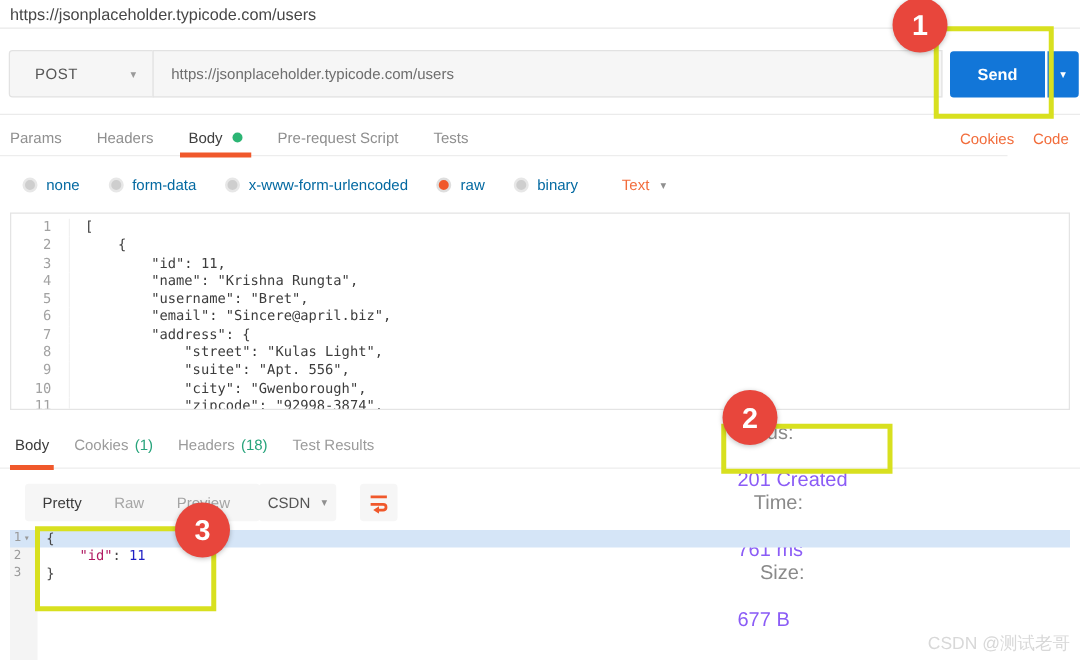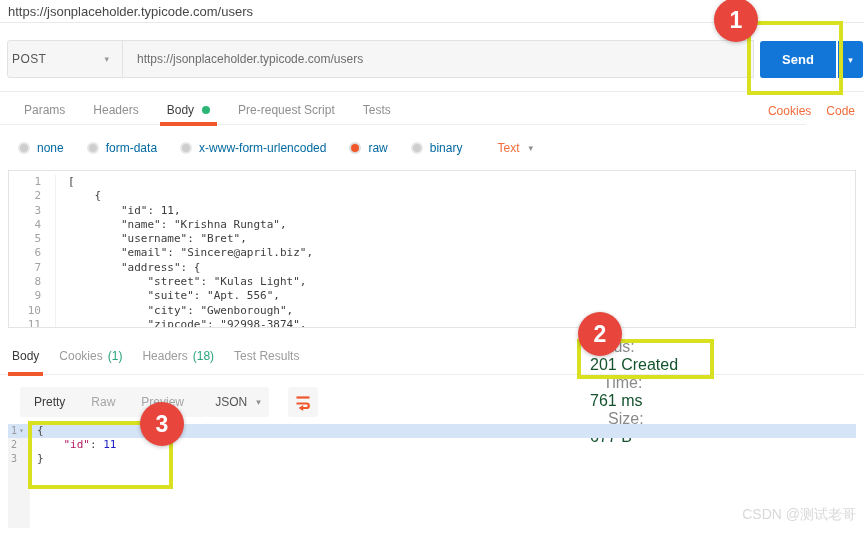--- a/index.html
+++ b/index.html
@@ -10,33 +10,33 @@
   }
   .hdiv{position:absolute;left:0;width:864px;height:1px;background:#ebebeb;}
 
   
   .title-row{position:absolute;left:0;top:0;width:864px;height:23px;border-bottom:1px solid #e9e9e9;box-sizing:border-box;}
   .title-text{position:absolute;left:8px;top:4px;font-size:13px;color:#474747;}
 
   
   .method-box{position:absolute;left:7px;top:40px;width:116px;height:38px;background:#f6f6f6;
     border:1px solid #e2e2e2;border-radius:3px 0 0 3px;box-sizing:border-box;display:flex;align-items:center;}
-  .method-label{margin-left:4px;font-size:12px;color:#565656;letter-spacing:.4px;}
+  .method-label{margin-left:20px;font-size:12px;color:#565656;letter-spacing:.4px;}
   .method-caret{position:absolute;right:13px;color:#9a9a9a;font-size:9px;}
   .url-box{position:absolute;left:122px;top:40px;width:632px;height:38px;background:#f6f6f6;
     border:1px solid #e2e2e2;box-sizing:border-box;display:flex;align-items:center;}
   .url-text{margin-left:14px;font-size:12px;color:#6d6d6d;}
   .send-btn{position:absolute;left:760px;top:41px;width:76px;height:37px;background:#1276d8;
     border-radius:3px 0 0 3px;color:#fff;font-weight:bold;font-size:13px;display:flex;align-items:center;justify-content:center;cursor:pointer;}
   .send-caret-btn{position:absolute;left:838px;top:41px;width:25px;height:37px;background:#1276d8;
     border-radius:0 3px 3px 0;color:#fff;display:flex;align-items:center;justify-content:center;font-size:9px;cursor:pointer;}
 
   
   .req-tabs{position:absolute;left:0;top:96px;width:806px;height:29px;display:flex;align-items:center;
-    padding-left:24px;box-sizing:border-box;border-bottom:1px solid #ededed;}
+    padding-left:8px;box-sizing:border-box;border-bottom:1px solid #ededed;}
   .req-tab{position:relative;height:29px;display:flex;align-items:center;margin-right:28px;
     font-size:12px;color:#8f8f8f;cursor:pointer;white-space:nowrap;}
   .req-tab.active{color:#3e3e3e;}
   .req-tab .dot{width:8px;height:8px;border-radius:50%;background:#2cb574;margin-left:8px;}
   .req-tab.active .underline{position:absolute;left:-7px;right:-7px;bottom:-1px;height:4px;background:#f0582b;}
   .right-links{position:absolute;right:9px;top:96px;height:29px;display:flex;align-items:center;gap:15px;}
   .right-links span{font-size:12px;color:#f26d3c;cursor:pointer;}
 
   
   .body-type-bar{position:absolute;left:0;top:133px;width:864px;height:30px;display:flex;align-items:center;
@@ -60,21 +60,21 @@
   
   .resp-tabs{position:absolute;left:0;top:338px;width:864px;height:37px;display:flex;align-items:center;
     padding-left:12px;box-sizing:border-box;border-bottom:1px solid #ededed;}
   .resp-tab{position:relative;height:37px;display:flex;align-items:center;margin-right:20px;
     font-size:12px;color:#9b9b9b;cursor:pointer;white-space:nowrap;}
   .resp-tab.active{color:#3a3a3a;}
   .resp-tab .count{color:#28a47c;margin-left:5px;}
   .resp-tab.active .underline{position:absolute;left:-4px;right:-4px;bottom:-1px;height:4px;background:#f0582b;}
   .status-group{position:absolute;left:585px;top:338px;height:36px;display:flex;align-items:flex-start;font-size:16px;flex-direction:column;}
   .meta-label{color:#8a8a8a;}
-  .meta-value{color:#14532d;margin-left:5px;}
+  .meta-value{color:#8b5cf6;margin-left:5px;margin-top:20px;}
   .m-time{margin-left:18px;}
   .m-size{margin-left:23px;}
   .status-vdiv{width:1px;height:20px;background:#dcdcdc;margin-left:24px;}
 
   
   .views-group{position:absolute;left:20px;top:387px;width:188px;height:30px;background:#f6f6f6;border-radius:3px;
     display:flex;align-items:center;padding-left:14px;box-sizing:border-box;}
   .view-item{font-size:12px;color:#a5a5a5;margin-right:26px;cursor:pointer;}
   .view-item.active{color:#3c3c3c;}
   .format-box{position:absolute;left:207px;top:387px;width:62px;height:30px;background:#f6f6f6;border-radius:3px;
@@ -257,21 +257,21 @@
   <span class="meta-value">677 B</span>
   <span class="status-vdiv"></span>
 </div>
 
 <div class="views-group" id="resp-views">
     <span class="view-item active">Pretty</span>
     <span class="view-item">Raw</span>
     <span class="view-item">Preview</span>
   </div>
 <div class="format-box">
-  <span class="format-label">JSON</span>
+  <span class="format-label">CSDN</span>
   <span class="format-caret">▾</span>
 </div>
 <div class="wrap-btn">
   <span style="display:flex;">
     <svg width="18" height="18" viewBox="0 0 18 18">
       <path d="M2.5 4.5 H15.5" stroke="#f0582b" stroke-width="2.2" fill="none"></path>
       <path d="M2.5 10.5 H12.5 C15.6 10.5 15.6 15 12.5 15 H8.5" stroke="#f0582b" stroke-width="2.2" fill="none"></path>
       <polygon points="9.2,12 9.2,18 4.6,15" fill="#f0582b"></polygon>
     </svg>
   </span>

